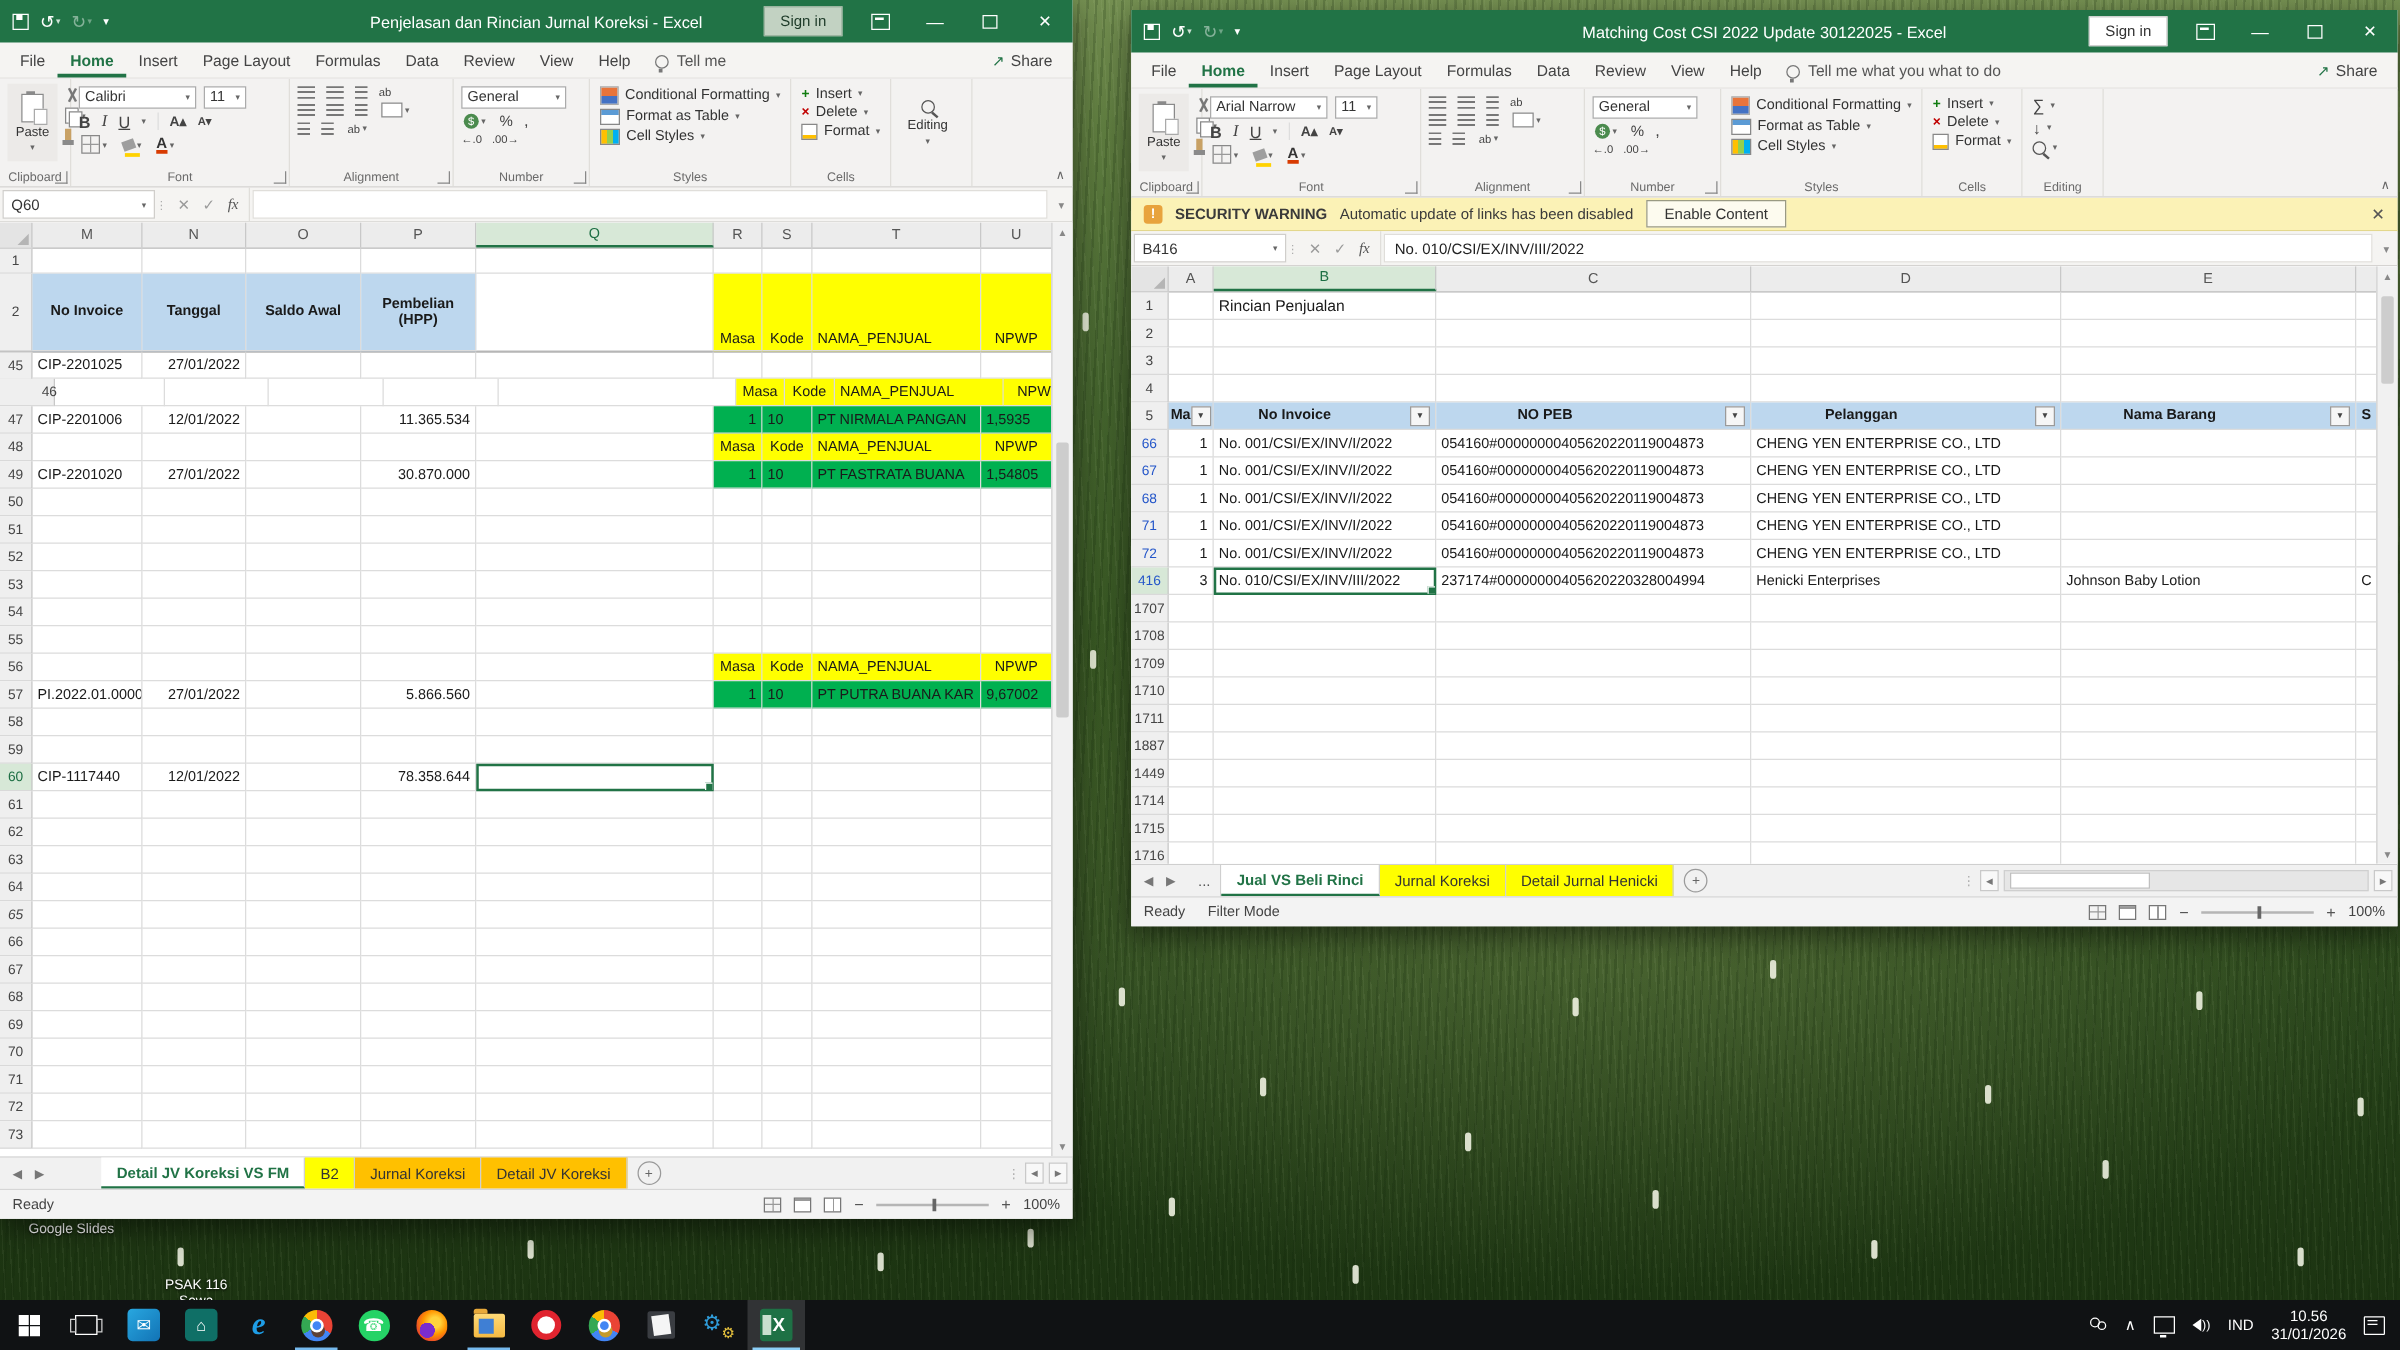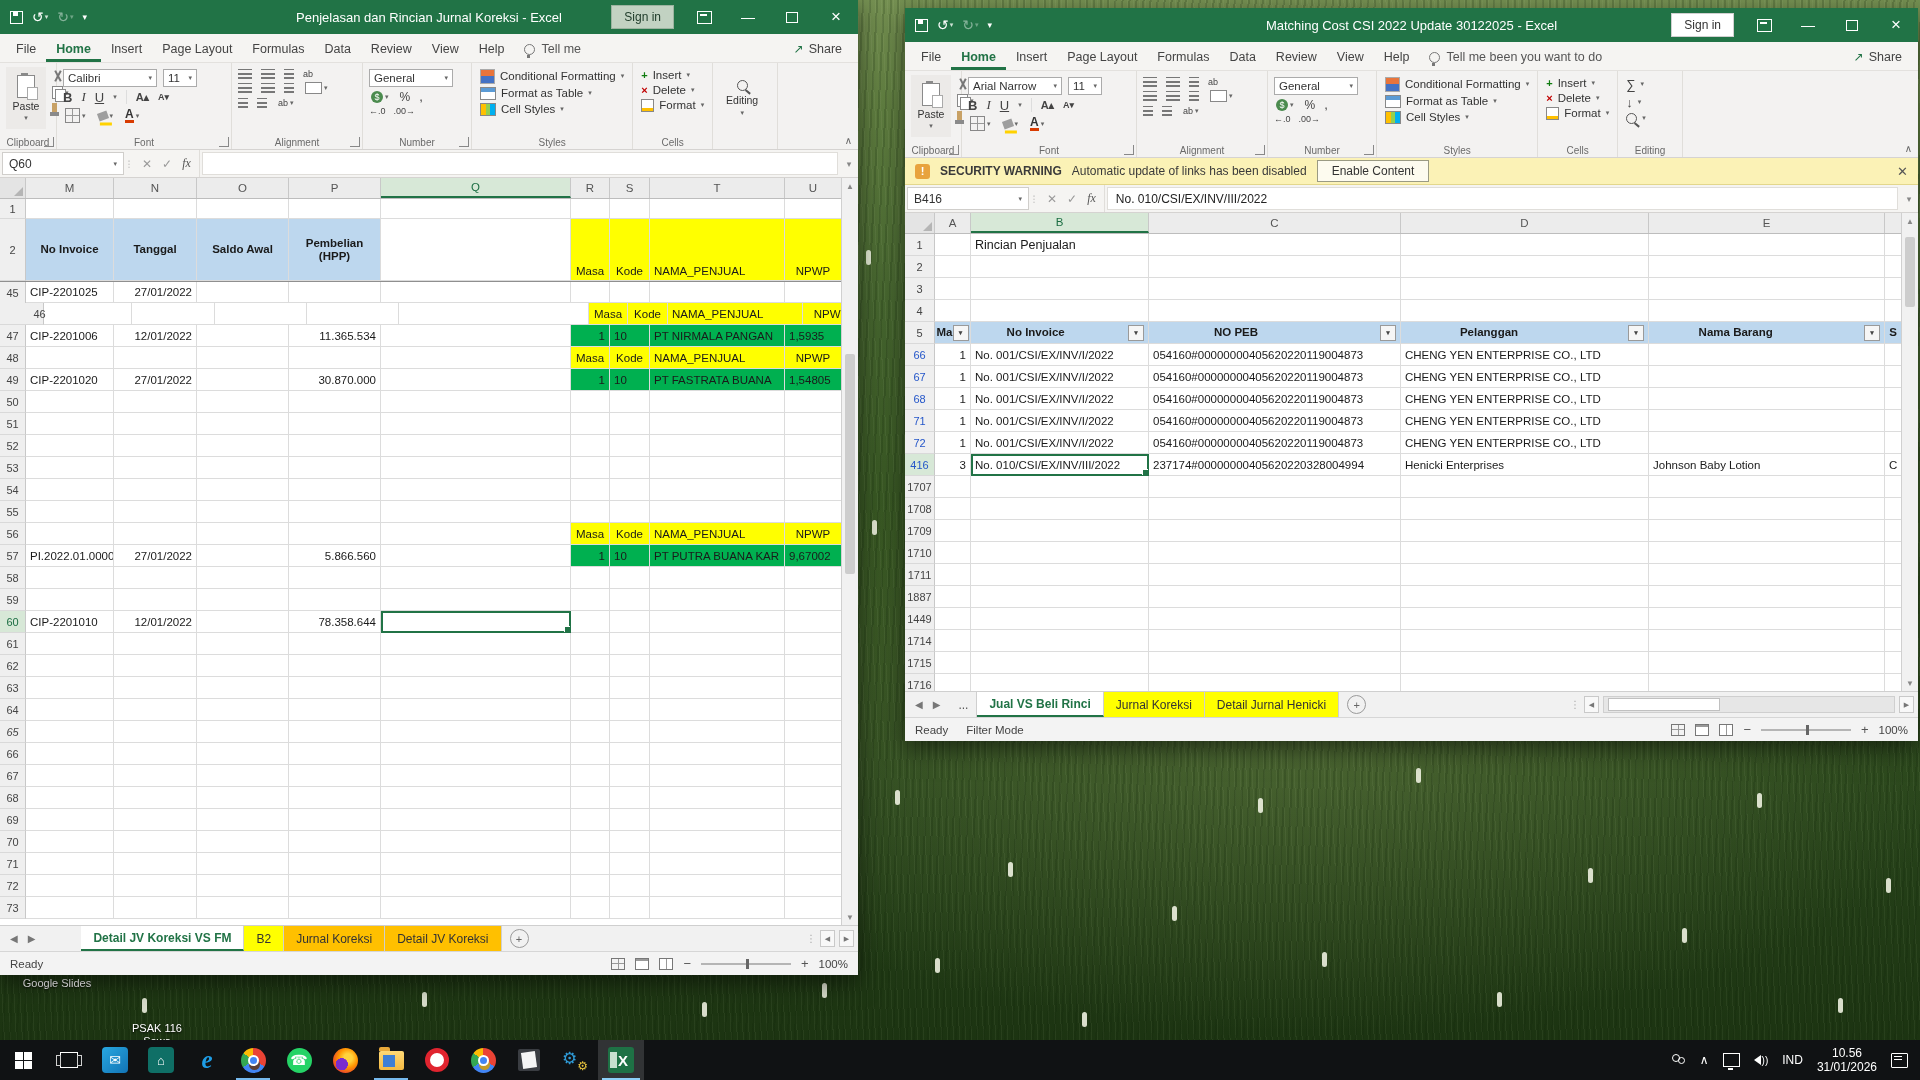--- a/index.html
+++ b/index.html
@@ -704,21 +704,21 @@
           <div class="cell rt" style="width: 92px;"></div>
           <div class="cell rt" style="width: 92px;"></div>
           <div class="cell" style="width: 190px;"></div>
           <div class="cell" style="width: 39px;"></div>
           <div class="cell" style="width: 40px;"></div>
           <div class="cell" style="width: 135px;"></div>
           <div class="cell" style="width: 57px;"></div>
         </div>
         <div class="grow" style="height: 22px;">
           <div class="rn rowsel" style="width: 26px; height: 22px;">60</div>
-          <div class="cell" style="width: 88px;">CIP-2201010</div>
+          <div class="cell" style="width: 88px;">CIP-1117440</div>
           <div class="cell rt" style="width: 83px;">12/01/2022</div>
           <div class="cell rt" style="width: 92px;"></div>
           <div class="cell rt" style="width: 92px;">78.358.644</div>
           <div class="cell active-cell" style="width: 190px;"></div>
           <div class="cell" style="width: 39px;"></div>
           <div class="cell" style="width: 40px;"></div>
           <div class="cell" style="width: 135px;"></div>
           <div class="cell" style="width: 57px;"></div>
         </div>
         <div class="grow" style="height: 22px;">
@@ -948,21 +948,21 @@
       <span class="mitem active">Home</span>
       <span class="mitem">Insert</span>
       <span class="mitem">Page Layout</span>
       <span class="mitem">Formulas</span>
       <span class="mitem">Data</span>
       <span class="mitem">Review</span>
       <span class="mitem">View</span>
       <span class="mitem">Help</span>
       <span class="tellme">
         <span class="ic-bulb"></span>
-        <span>Tell me been you want to do</span>
+        <span>Tell me what you what to do</span>
       </span>
       <span class="share">
         <span class="ic">↗</span>
         <span>Share</span>
       </span>
     </div>
   <div id="ribbon-right">
   <div class="ribbon-wrap">
     <div class="rgroup">
       <div class="paste-btn">

